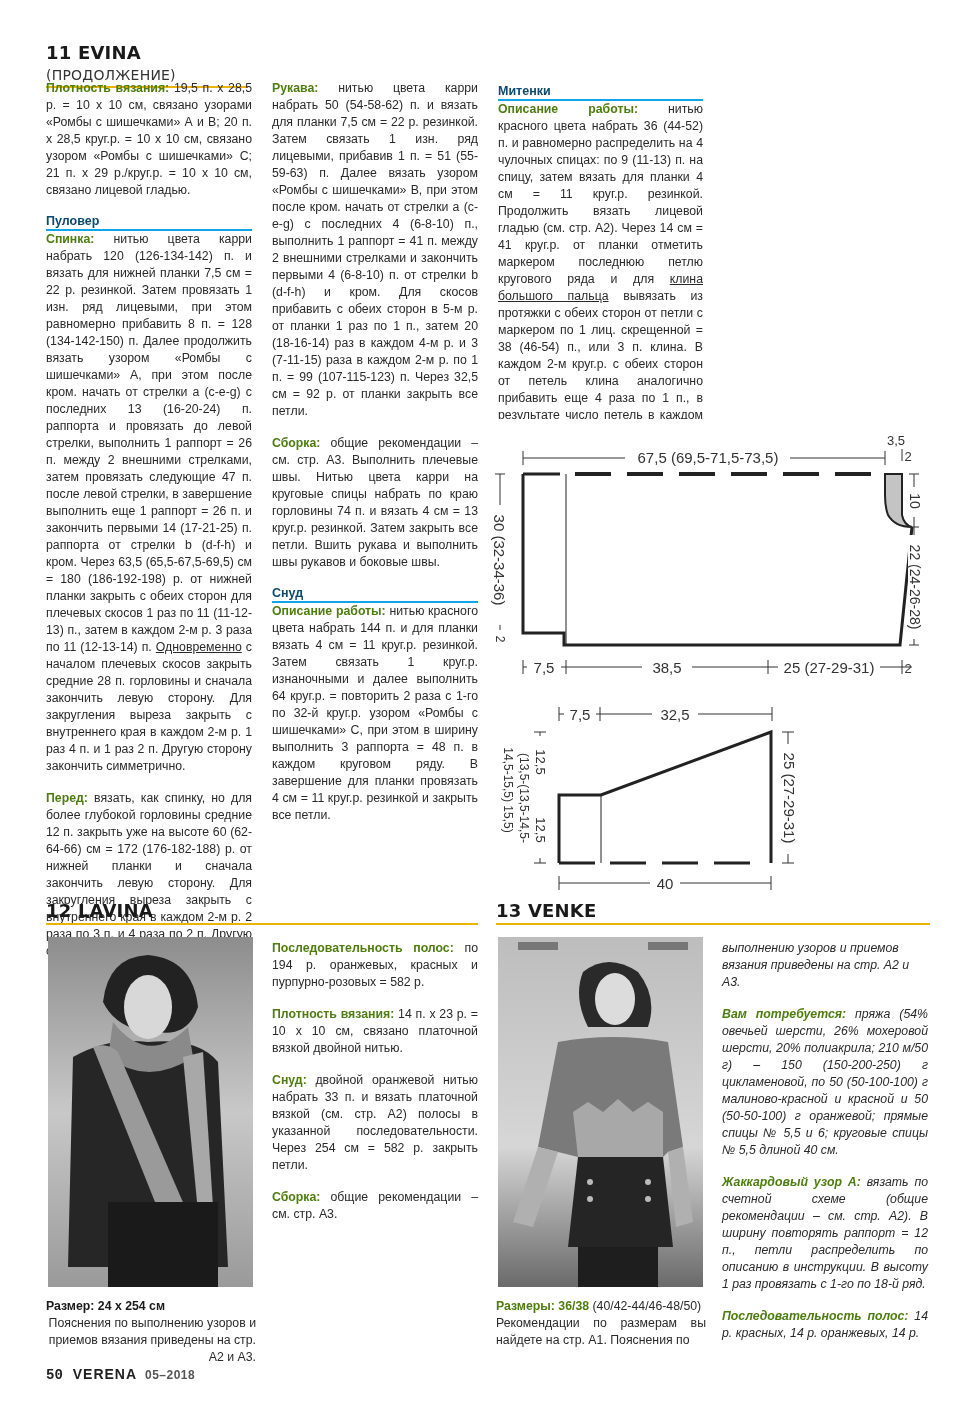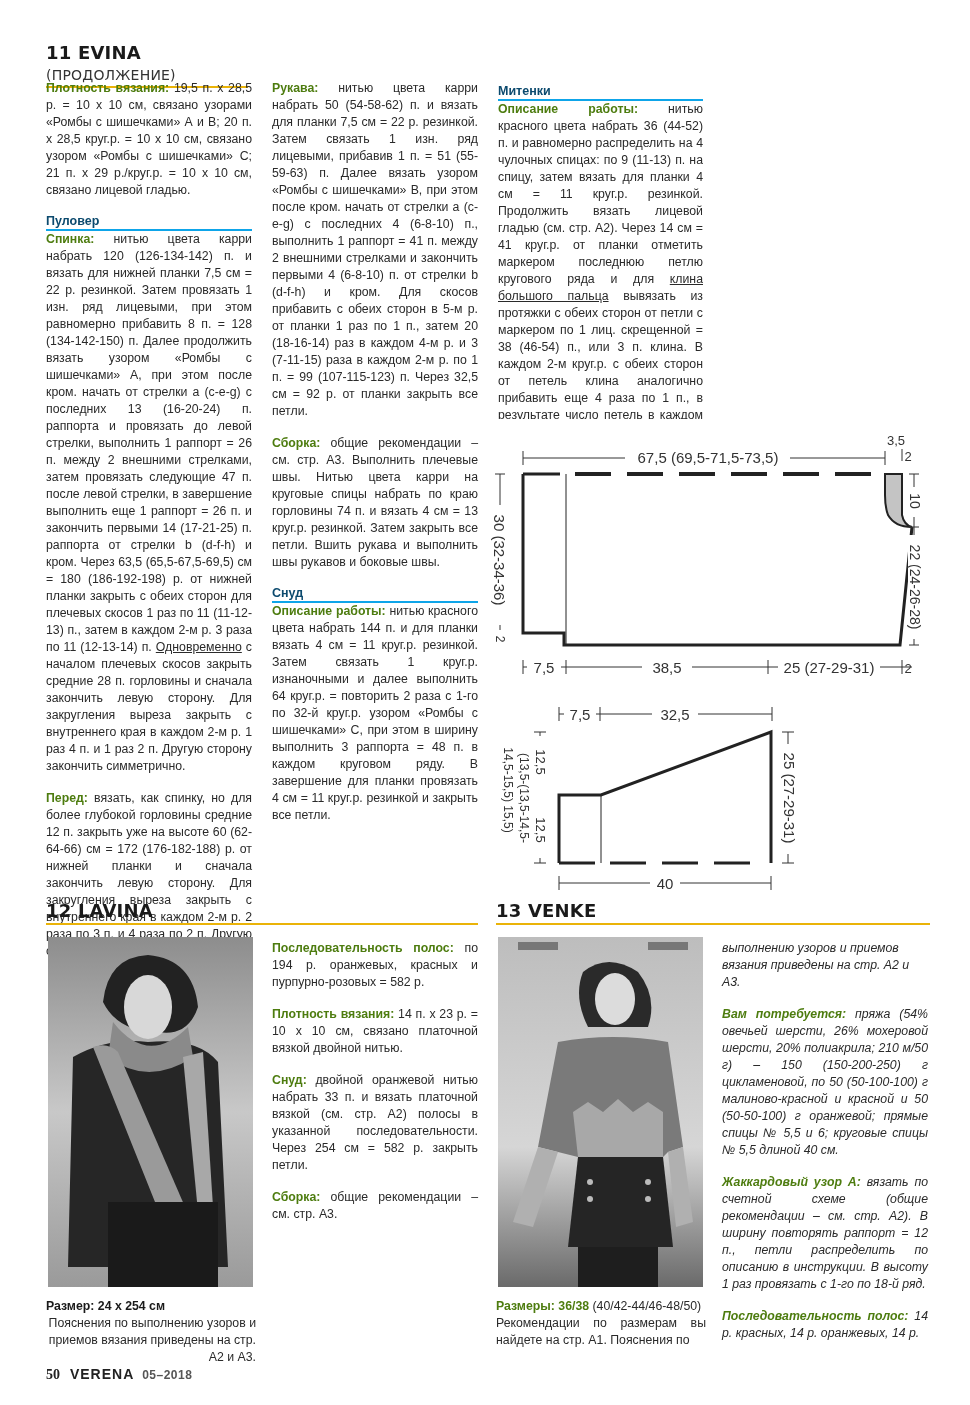--- a/index.html
+++ b/index.html
@@ -10,21 +10,21 @@
                border-bottom:2px solid #eab308; padding-bottom:2px; letter-spacing:0.2px; }
   .sec-title .sub { font-weight:normal; font-size:14px; color:#333; }
   .col { font-size:12.3px; line-height:17px; text-align:justify; hyphens:manual; }
   .col p { margin:0 0 15px 0; }
   .col b { color:#4d7c0f; }
   .subhead { font-weight:bold; font-size:12.5px; color:#0c4a6e; border-bottom:2px solid #0ea5e9;
              line-height:15px; margin-bottom:0; }
   .u { text-decoration:underline; }
   .photo { background:#bbb; overflow:hidden; }
   .footer { font-size:14px; color:#222; }
-  .footer .num { font-weight:bold; font-family:Liberation Serif, serif; }
+  .footer .num { font-weight:bold; font-family:Liberation Mono, monospace; }
   .footer .mag { font-weight:bold; font-size:14px; letter-spacing:1px; margin-left:6px;text-align:right; }
   .footer .date { font-size:12px; color:#555; margin-left:4px; letter-spacing:0.5px;font-weight:bold; }
   svg text { font-family:"Liberation Sans", sans-serif; fill:#333; }
 </style>
 </head>
 <body>
 
 <div class="abs sec-title" style="left:46px; top:42px; width:202px;">
   <span>11 EVINA</span>
   <span class="sub">(ПРОДОЛЖЕНИЕ)</span>

